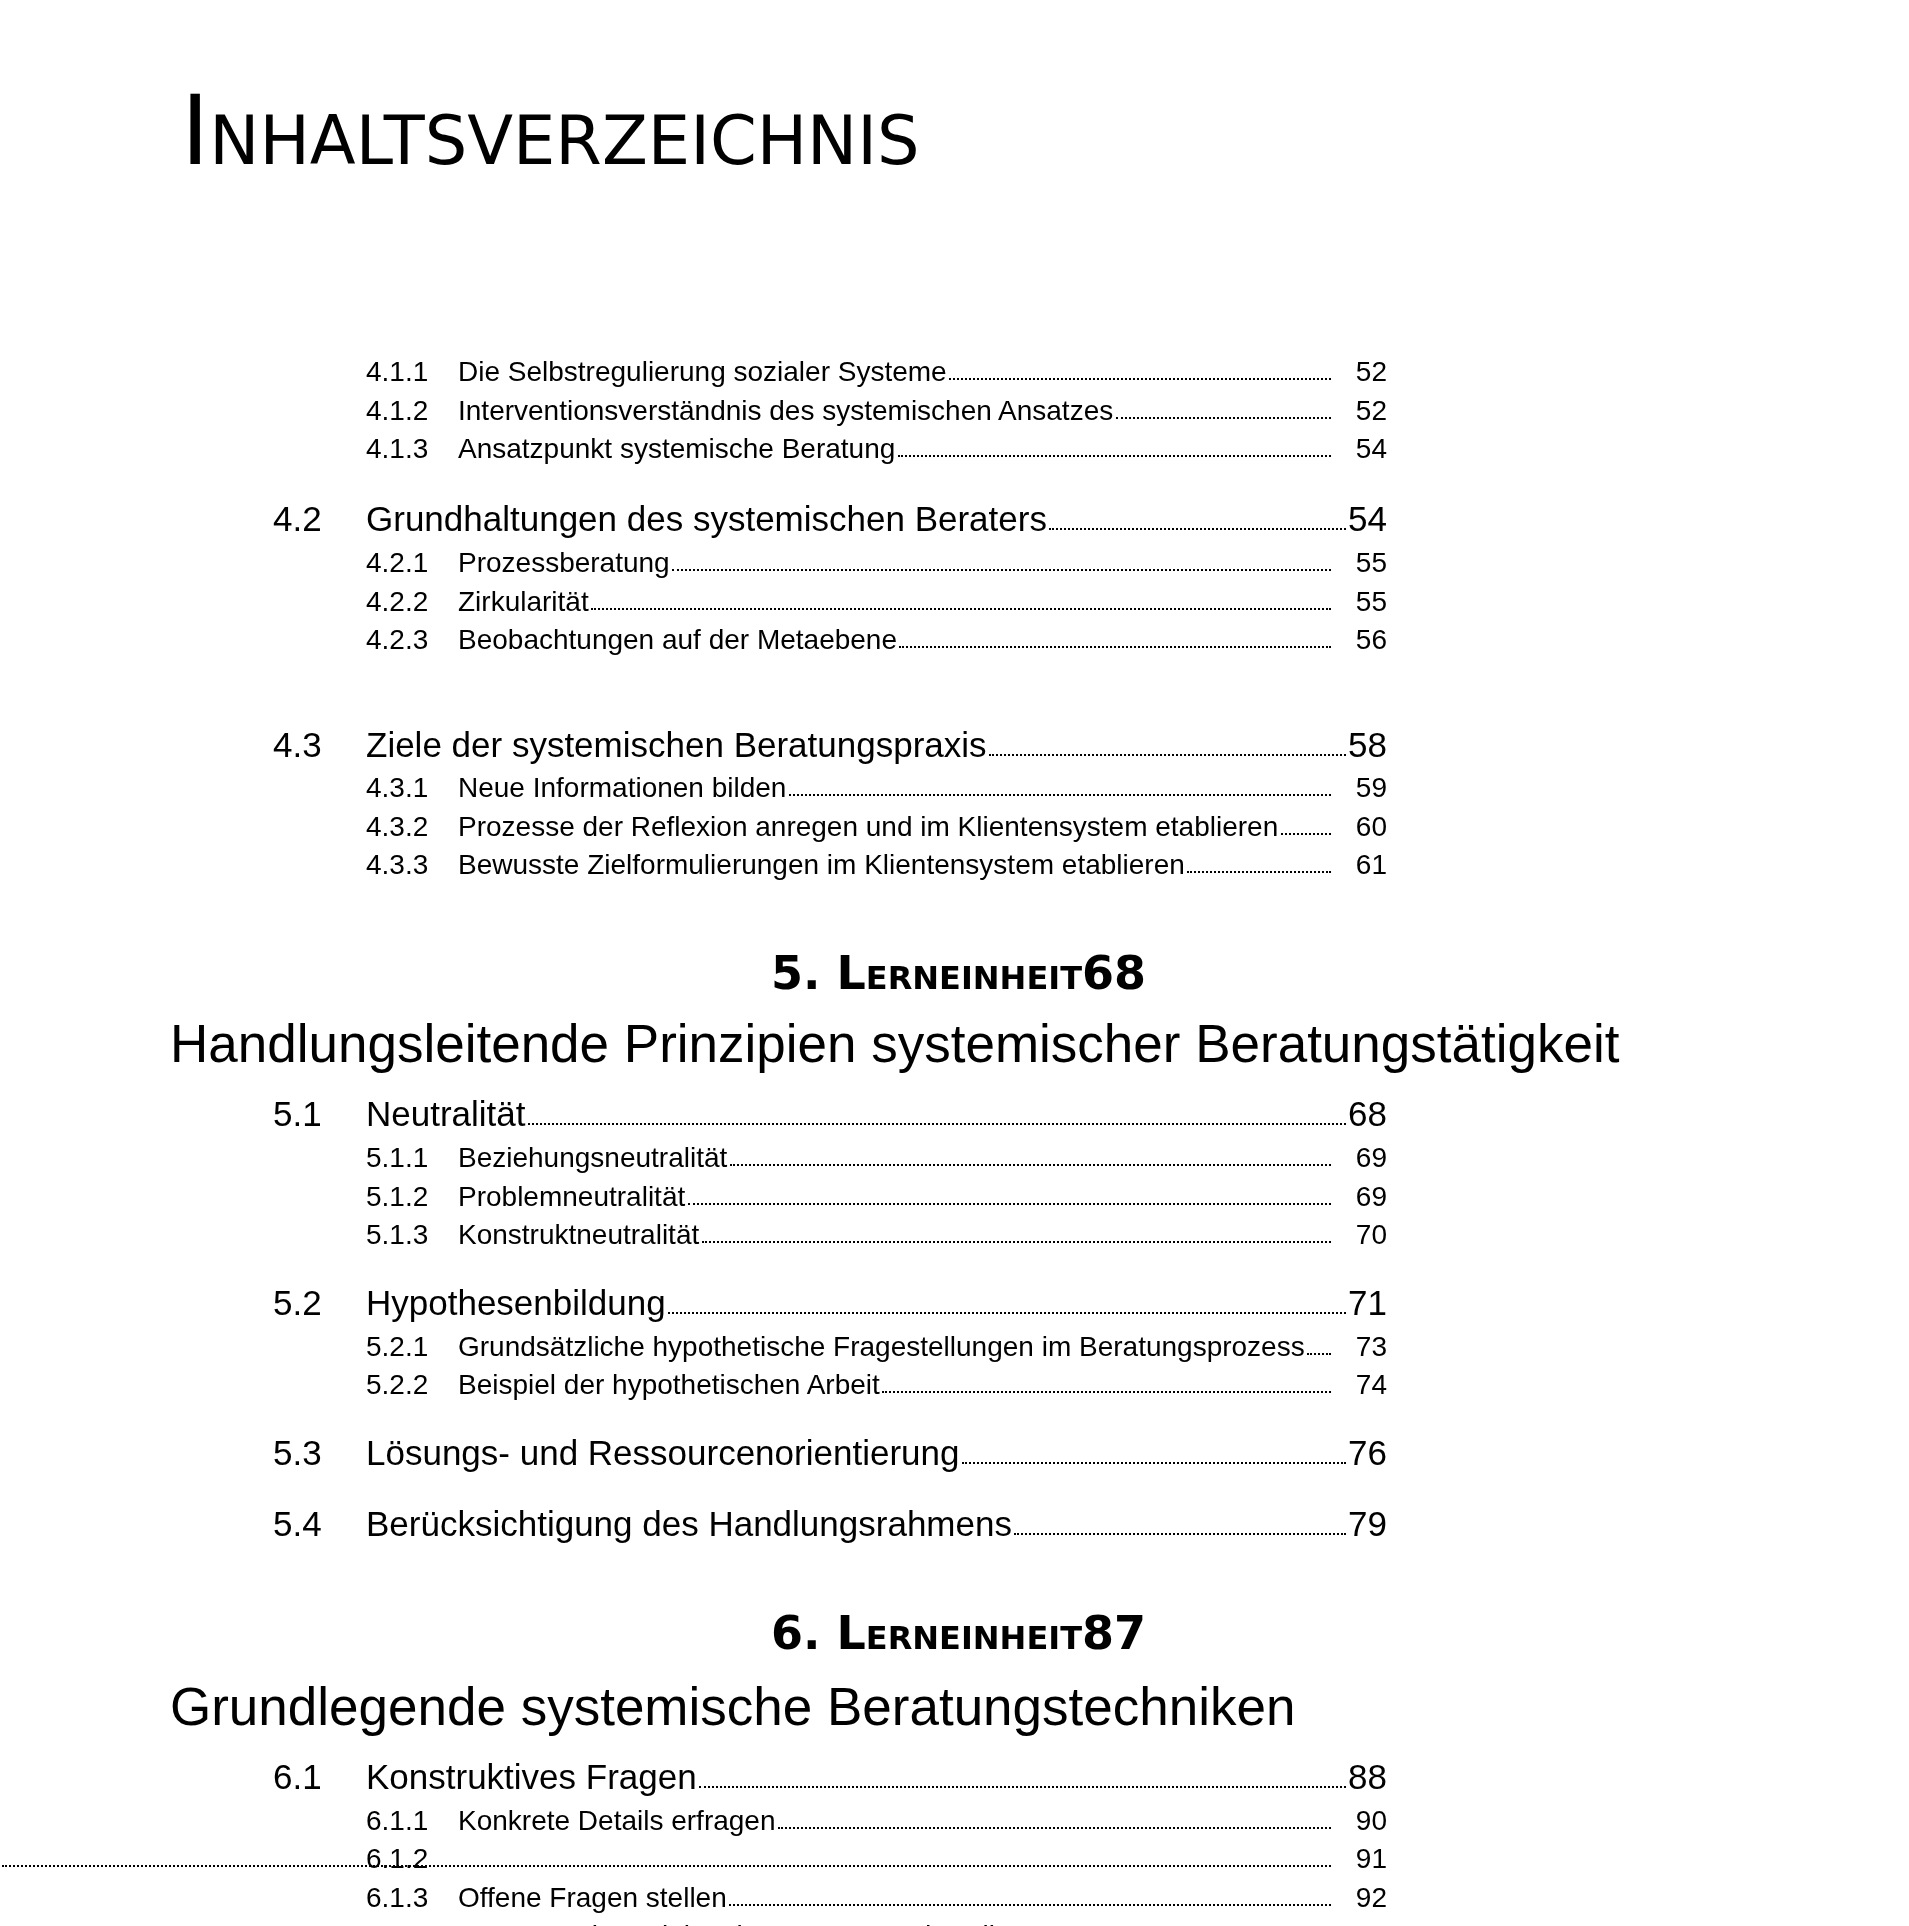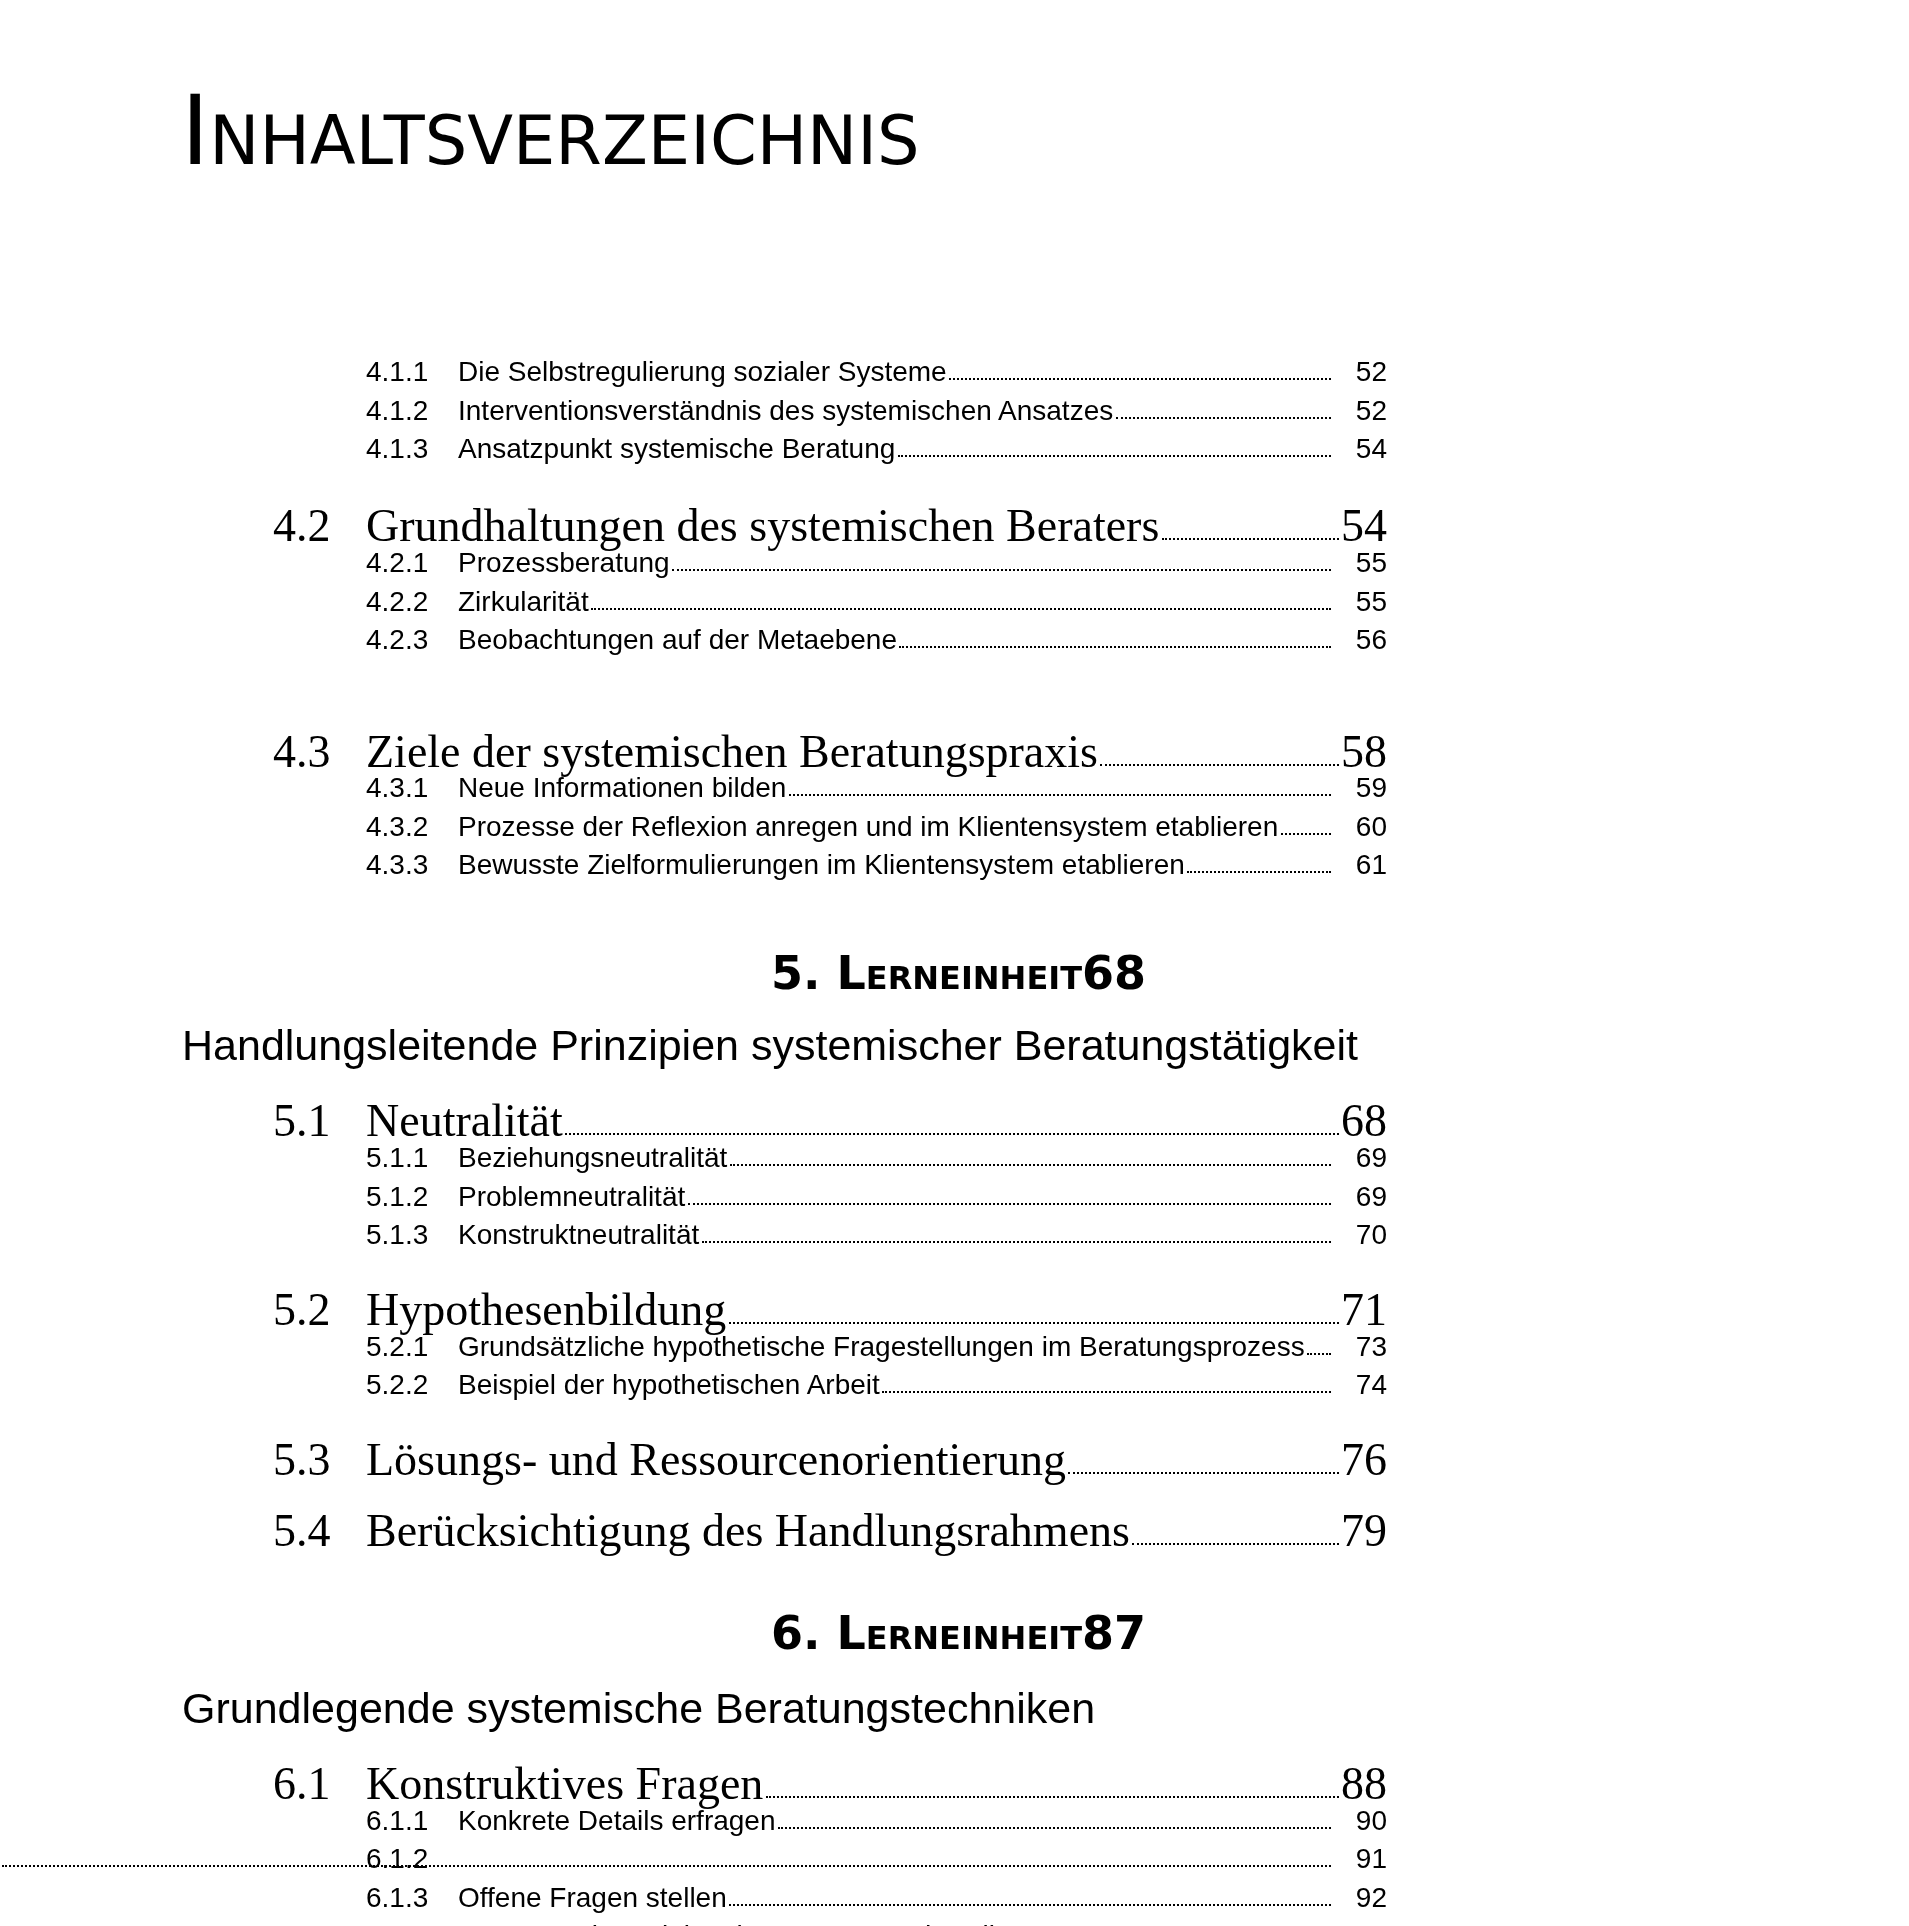--- a/index.html
+++ b/index.html
@@ -18,41 +18,41 @@
   }
   .toc-row .num { display: inline-block; }
   .toc-row .label { flex: 0 0 auto; }
   .toc-row .leader {
     flex: 1 1 auto; overflow: hidden; margin: 0 2.3px;
     border-bottom: 2.7px dotted #000; height: 0; align-self: baseline; position: relative; top: -1.5px;
   }
   .toc-row .page-num { flex: 0 0 auto; text-align: right; }
 
   
-  .lvl2 { font-size: 46px; font-family: Liberation Serif, serif; }
+  .lvl2 { font-size: 35px; }
   .lvl2 .num { position: absolute; left: 273px; }
   .lvl2 .label { margin-left: 366px; }
   .lvl2 .page-num { margin-right: 171px; }
 
   
   .lvl3 { font-size: 28px; }
   .lvl3 .num { position: absolute; left: 366px; }
   .lvl3 .label { margin-left: 458px; }
   .lvl3 .leader { border-bottom-width: 2.3px; }
   .lvl3 .page-num { margin-right: 171px; min-width: 54px; }
 
   
   .chapter {
     position: absolute; left: 180px; width: 1557px; display: flex; justify-content: center; align-items: baseline;
     font-family: "DejaVu Sans", sans-serif; font-weight: bold; font-size: 46px; white-space: nowrap;
   }
   .chapter .ch-title { font-variant: small-caps; }
   .chapter-sub {
-    position: absolute; left: 182px;
-    font-family: "Liberation Sans", sans-serif; font-size: 43px; white-space: nowrap; margin-top: 8px;
+    position: absolute; left: 170px;
+    font-family: "Liberation Sans", sans-serif; font-size: 53px; white-space: nowrap;
   }
 </style>
 </head>
 <body>
 
 <div class="page">
 
   <div class="doc-title">Inhaltsverzeichnis</div>
 
   <div class="toc-row lvl3" style="top:356px">

